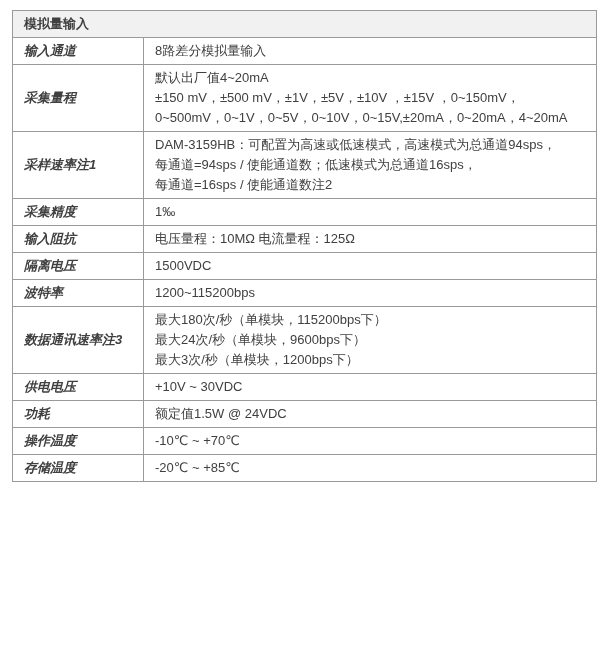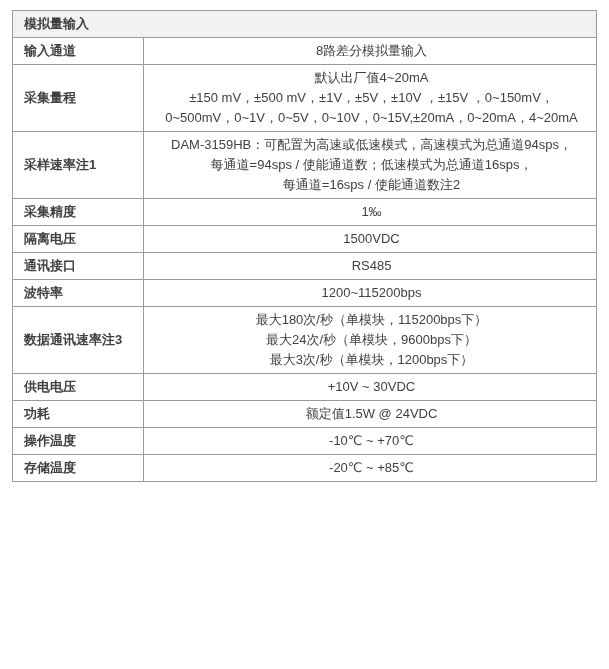--- a/index.html
+++ b/index.html
@@ -34,24 +34,24 @@
   td.sec {
     background: #f1f1f1;
     font-weight: bold;
     padding-top: 2px;
     padding-bottom: 2px;
     padding-left: 10px;
   }
   td.lbl {
     font-weight: bold;
     padding-left: 10px;
+    font-style: italic;
   }
   td.val {
     white-space: pre-line;
-    text-align: center;
   }
 </style>
 </head>
 <body>
 
 <div class="page">
   <table class="spec-table">
     <colgroup>
         <col class="c1">
         <col class="c2">
@@ -74,26 +74,26 @@
         <td class="lbl">采样速率注1</td>
         <td class="val">DAM-3159HB：可配置为高速或低速模式，高速模式为总通道94sps，
 每通道=94sps / 使能通道数；低速模式为总通道16sps，
 每通道=16sps / 使能通道数注2</td>
       </tr>
       <tr>
         <td class="lbl">采集精度</td>
         <td class="val">1‰</td>
       </tr>
       <tr>
+        <td class="lbl">输入阻抗</td>
+        <td class="val">电压量程：10MΩ  电流量程：125Ω</td>
+      </tr>
+      <tr>
         <td class="lbl">隔离电压</td>
         <td class="val">1500VDC</td>
-      </tr>
-      <tr>
-        <td class="lbl">通讯接口</td>
-        <td class="val">RS485</td>
       </tr>
       <tr>
         <td class="lbl">波特率</td>
         <td class="val">1200~115200bps</td>
       </tr>
       <tr>
         <td class="lbl">数据通讯速率注3</td>
         <td class="val">最大180次/秒（单模块，115200bps下）
 最大24次/秒（单模块，9600bps下）
 最大3次/秒（单模块，1200bps下）</td>

